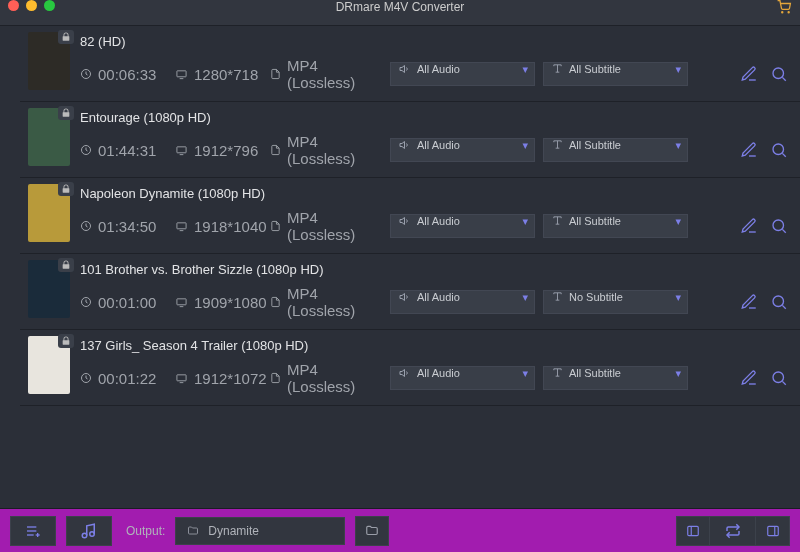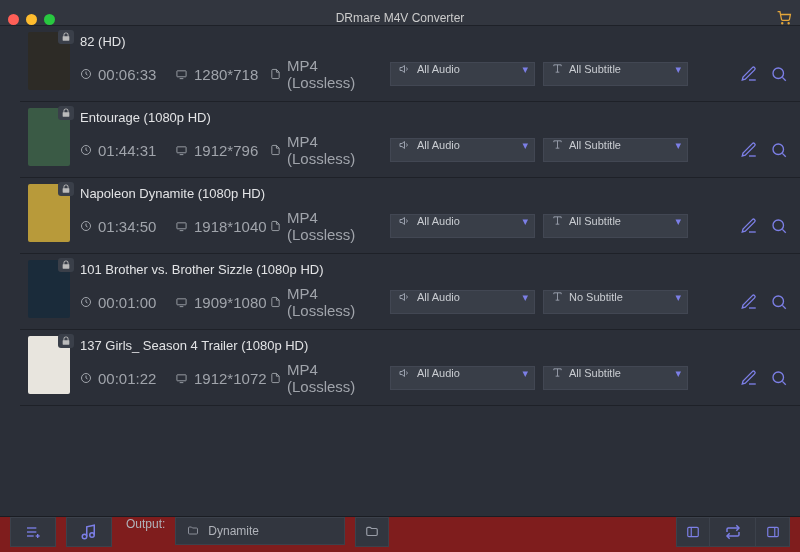--- a/index.html
+++ b/index.html
@@ -11,21 +11,21 @@
   height: 552px;
   overflow: hidden;
   font-size: 12px;
   display: flex;
   flex-direction: column;
 }
 .titlebar {
   height: 26px;
   background: #32363f;
   display: flex;
-  align-items: flex-end;
+  align-items: flex-start;
   padding: 0 8px;
   position: relative;
   border-bottom: 1px solid #1e2128;
 }
 .traffic-lights { display: flex; gap: 7px; }
 .traffic-light { width: 11px; height: 11px; border-radius: 50%; }
 .tl-red { background: #ff5f57; }
 .tl-yellow { background: #febc2e; }
 .tl-green { background: #28c840; }
 .title {
@@ -88,25 +88,25 @@
   position: relative;
   cursor: pointer;
 }
 .select .sel-icon { margin-right: 6px; color:#9aa0ad; }
 .select .chev { position:absolute; right:6px; color:#7c7fe6; }
 .col-audio { width: 145px; margin-right: 8px;}
 .col-sub { width: 145px; }
 .actions { display: flex; align-items: center; gap: 12px; padding-top: 24px; padding-right:4px;}
 .icon-btn { color: #7c7fe6; cursor: pointer; display:flex; align-items:center;}
 .footer {
-  height: 36px;
-  background: #7f1d1d;
+  height: 44px;
+  background: #a21caf;
   border-top: 1px solid #1a1d23;
   display: flex;
-  align-items: flex-start;
+  align-items: center;
   padding: 0 10px;
   gap: 10px;
 }
 .foot-btn {
   width: 46px;
   height: 30px;
   background: #32363f;
   border: 1px solid #3c414b;
   display: flex;
   align-items: center;

